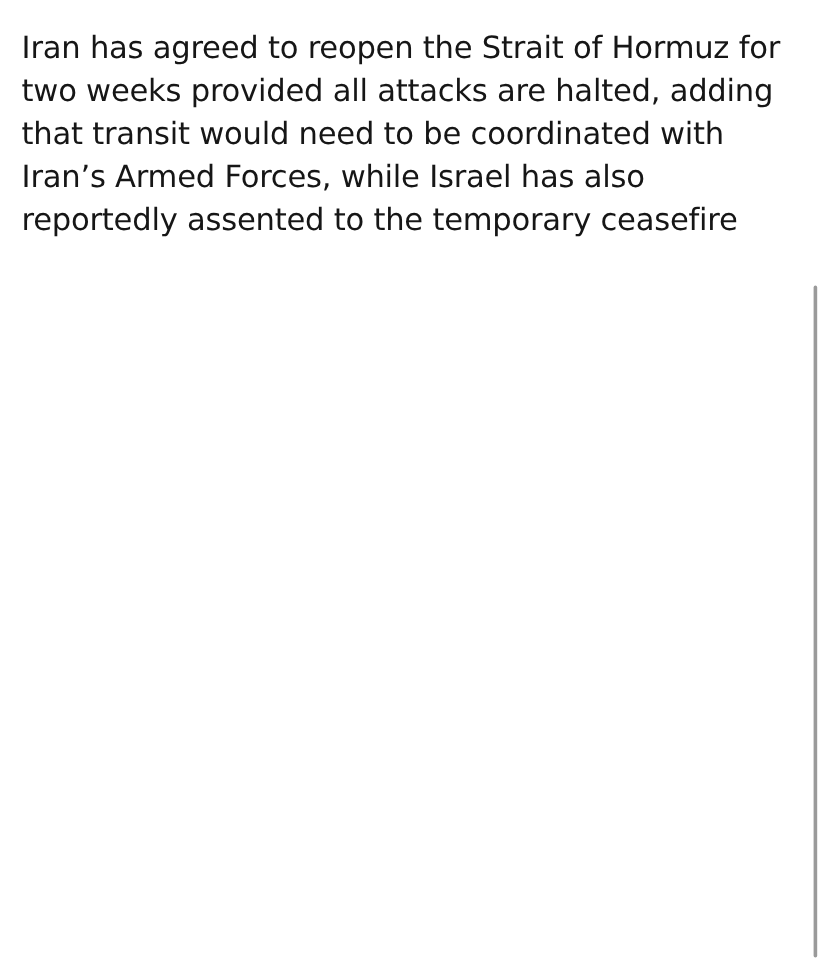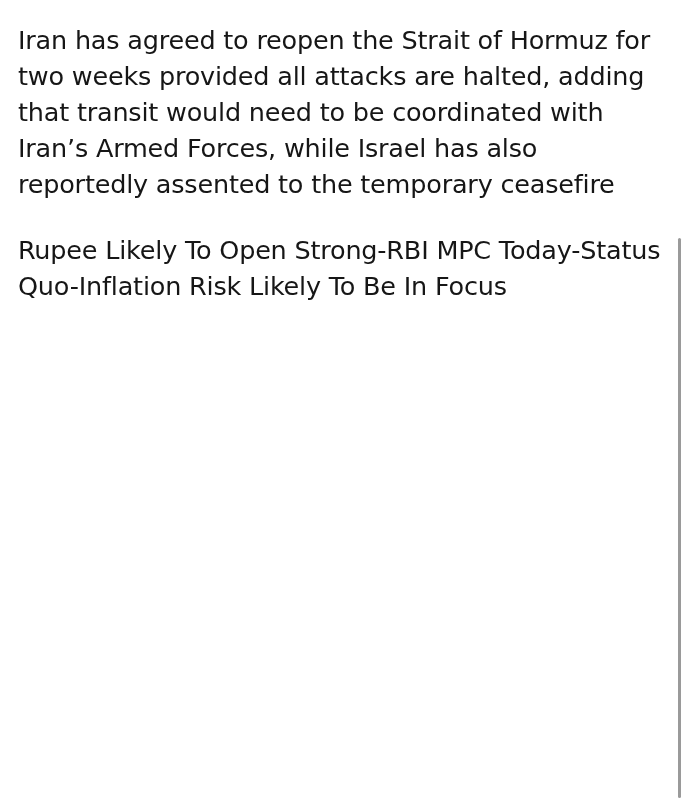--- a/index.html
+++ b/index.html
@@ -50,17 +50,16 @@
 </head>
 <body>
 
 <div class="page">
 
   <p class="para lead">Iran has agreed to reopen the Strait of Hormuz for two weeks provided all attacks are halted, adding that transit would need to be coordinated with Iran’s Armed Forces, while Israel has also reportedly assented to the temporary ceasefire</p>
 
 
 
 
-  <p class="para last">Rupee Likely To Open Strong-RBI MPC Today-Status Quo-Inflation Risk Likely To Be In Focus</p>
 
   <div class="scrollbar-track"></div>
 
 </div>
 
 </body></html>

